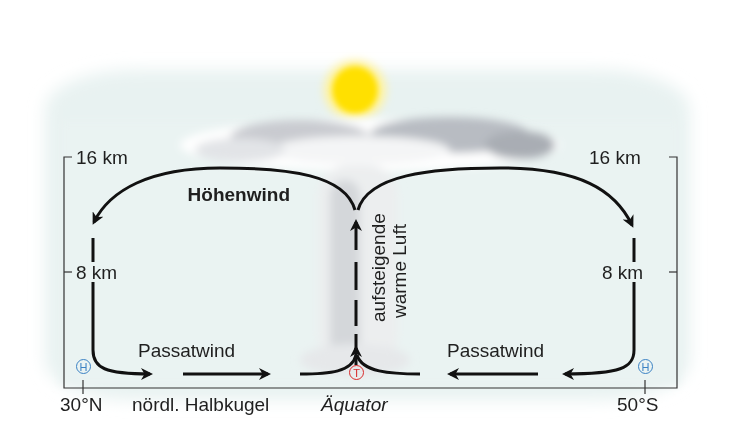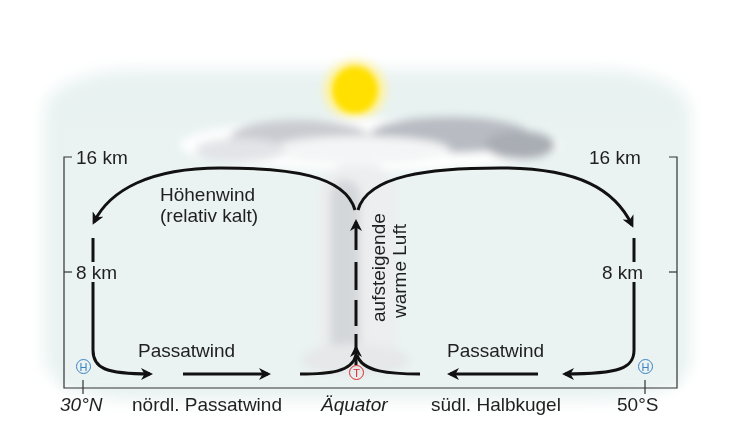--- a/index.html
+++ b/index.html
@@ -1,20 +1,20 @@
 <!DOCTYPE html>
 <html><head>
 <meta charset="utf-8">
 <style>
   html, body { margin: 0; padding: 0; background: #ffffff; }
   body { width: 744px; height: 447px; position: relative; overflow: hidden;
          font-family: "Liberation Sans", sans-serif; color: #1a1a1a; }
   #stage { position: absolute; left: 0; top: 0; width: 744px; height: 447px; }
   .lbl { position: absolute; font-size: 19px; line-height: 1; white-space: nowrap; color: #1f1f1f; }
-  .lbl.center { text-align: left; }
+  .lbl.center { text-align: right; font-weight: bold; }
   .vert { position: absolute; font-size: 19px; line-height: 22px; white-space: nowrap;
           transform-origin: left top; transform: rotate(-90deg); color: #1f1f1f; }
   .marker { position: absolute; width: 15px; height: 15px; border-radius: 50%;
             font-size: 11px; line-height: 15px; text-align: center; box-sizing: border-box; }
   .marker.high { border: 1.3px solid #3b82c4; color: #3b82c4; }
   .marker.low  { border: 1.3px solid #d92b2b; color: #d92b2b; }
 </style>
 </head>
 <body>
 
@@ -96,30 +96,28 @@
       <path d="M356,365 L356,348" marker-end="url(#ah)"></path>
     </g>
   </svg>
 
   <span class="lbl" style="left:76px;top:148px;">16 km</span>
   <span class="lbl" style="left:76px;top:263px;">8 km</span>
   <span class="lbl" style="left:589px;top:148px;">16 km</span>
   <span class="lbl" style="left:602px;top:263px;">8 km</span>
 
   <span class="lbl center" style="left:160px;top:185px;width:130px;">Höhenwind</span>
-  <span class="lbl center" style="left:160px;top:206px;width:130px;">(relativ kalt)</span>
 
   <span class="vert" style="left:368px;top:322px;">aufsteigende</span>
   <span class="vert" style="left:389px;top:318px;">warme Luft</span>
 
   <span class="lbl" style="left:138px;top:341px;">Passatwind</span>
   <span class="lbl" style="left:447px;top:341px;">Passatwind</span>
 
   <span class="marker high" style="left:76px;top:359px;">H</span>
   <span class="marker low" style="left:349px;top:365px;">T</span>
   <span class="marker high" style="left:638px;top:359px;">H</span>
 
-  <span class="lbl" style="left:60px;top:395px;font-style:italic;">30°N</span>
-  <span class="lbl" style="left:132px;top:395px;">nördl. Passatwind</span>
+  <span class="lbl" style="left:60px;top:395px;">30°N</span>
+  <span class="lbl" style="left:132px;top:395px;">nördl. Halbkugel</span>
   <span class="lbl" style="left:321px;top:395px;font-style:italic;">Äquator</span>
-  <span class="lbl" style="left:431px;top:395px;">südl. Halbkugel</span>
   <span class="lbl" style="left:617px;top:395px;">50°S</span>
 </div>
 
 </body></html>

